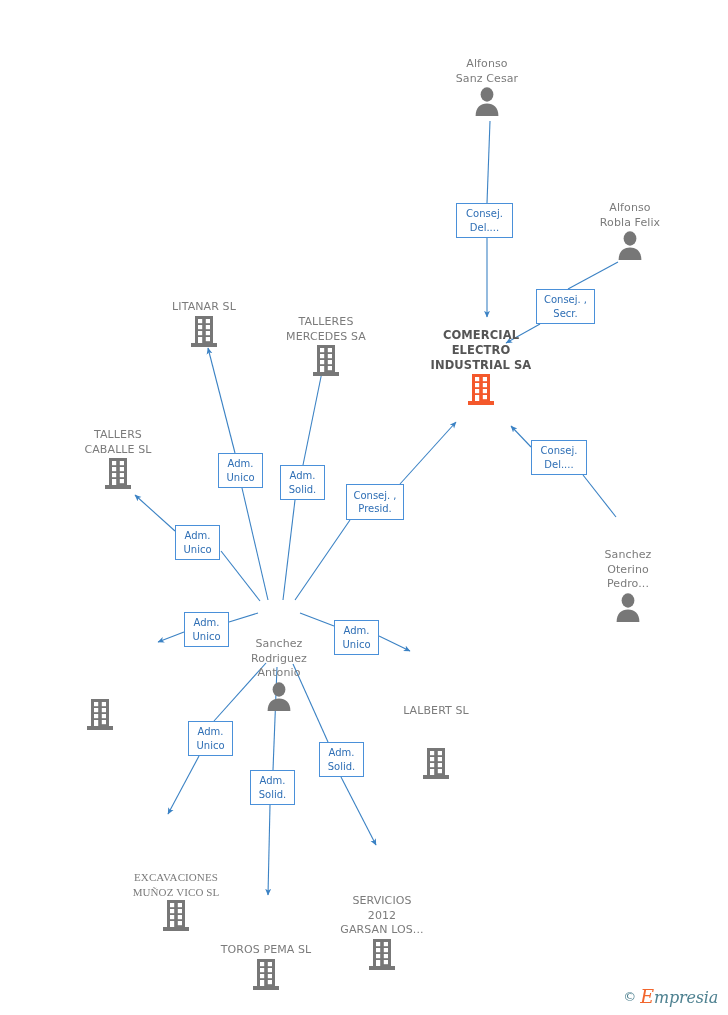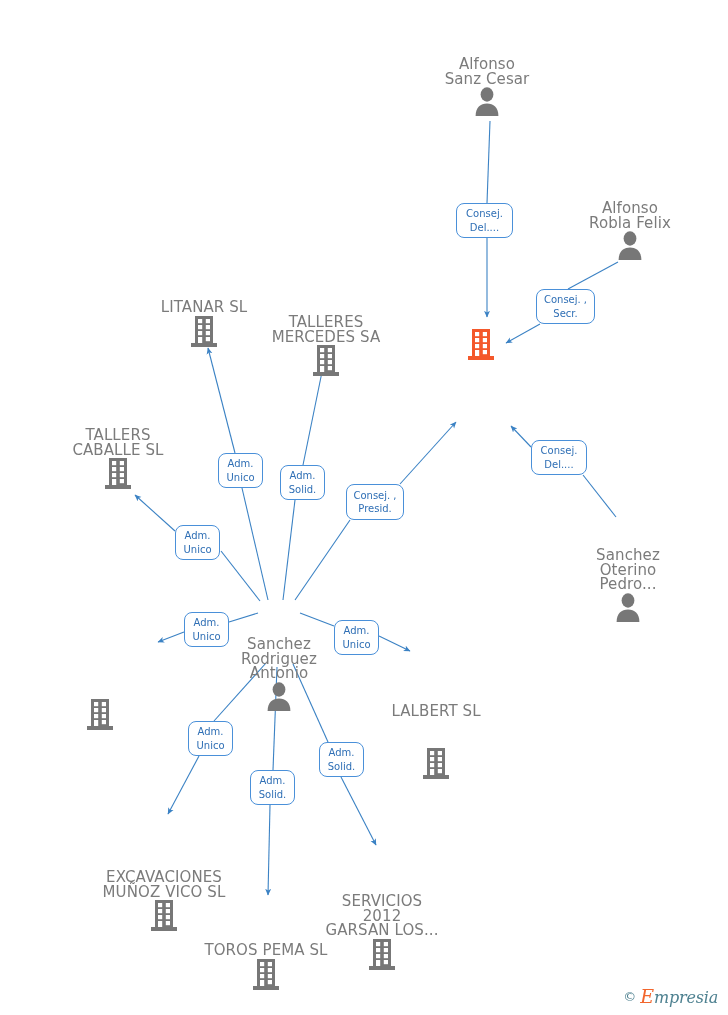--- a/index.html
+++ b/index.html
@@ -9,34 +9,34 @@
     font-family:"DejaVu Sans","Liberation Sans",sans-serif;
     -webkit-font-smoothing:antialiased;
   }
   #canvas{position:absolute;inset:0;width:728px;height:1015px;}
   svg.edges{position:absolute;left:0;top:0;width:728px;height:1015px;}
 
   
   .node{position:absolute;display:flex;flex-direction:column;align-items:center;
         width:150px;margin-left:-75px;}
   .node .label{
-    font-size:15px;line-height:14.5px;color:#7b7b7b;text-align:center;
+    font-size:11px;line-height:14.5px;color:#7b7b7b;text-align:center;
     letter-spacing:.1px;white-space:pre-line;
   }
   .node.company .label{ }
   .node.focus .label{color:#555555;font-weight:bold;font-size:11.5px;line-height:15px;}
   .node .icon{display:block;}
 
   
   .ico-svg{display:block;}
 
   
   .chip{
     position:absolute;box-sizing:border-box;
-    border:1.3px solid #4a90d9;border-radius:8px;background:#ffffff;
+    border:1.3px solid #4a90d9;border-radius:0;background:#ffffff;
     color:#2f6fb5;font-size:10px;line-height:13.5px;text-align:center;
     display:flex;flex-direction:column;align-items:center;justify-content:center;
     padding:3px 4px;white-space:pre-line;
   }
 
   
   #watermark{
     position:absolute;right:10px;bottom:8px;display:flex;align-items:center;gap:4px;
     font-size:15px;
   }
@@ -99,20 +99,23 @@
         <div class="label">Alfonso
 Robla Felix</div>
         <div class="icon">
           <svg class="ico-svg" width="28" height="30" viewBox="0 0 28 30" xmlns="http://www.w3.org/2000/svg">
             <ellipse cx="14" cy="8.5" rx="6.4" ry="7.2" fill="#777777"></ellipse>
             <path d="M2.6,30 C2.6,21.5 7.5,17.6 14,17.6 C20.5,17.6 25.4,21.5 25.4,30 Z" fill="#777777"></path>
           </svg>
         </div>
       </div>
       <div class="node company focus" style="left: 481px; top: 328px;">
+        <div class="label">COMERCIAL
+ELECTRO
+INDUSTRIAL SA</div>
         <div class="icon">
           <svg class="ico-svg" width="30" height="34" viewBox="0 0 30 34" xmlns="http://www.w3.org/2000/svg">
             <rect x="6" y="1" width="18" height="27" fill="#f4582b"></rect>
             <rect x="2" y="28" width="26" height="4" fill="#f4582b"></rect>
             <g fill="#ffffff">
               <rect x="9" y="4" width="4.2" height="4.2"></rect>
               <rect x="16.8" y="4" width="4.2" height="4.2"></rect>
               <rect x="9" y="10" width="4.2" height="4.2"></rect>
               <rect x="16.8" y="10" width="4.2" height="4.2"></rect>
               <rect x="9" y="16" width="4.2" height="4.2"></rect>
@@ -234,21 +237,21 @@
               <rect x="9" y="10" width="4.2" height="4.2"></rect>
               <rect x="16.8" y="10" width="4.2" height="4.2"></rect>
               <rect x="9" y="16" width="4.2" height="4.2"></rect>
               <rect x="16.8" y="16" width="4.2" height="4.2"></rect>
               <rect x="9" y="22" width="4.2" height="6"></rect>  
               <rect x="16.8" y="22" width="4.2" height="4.2"></rect>
             </g>
           </svg>
         </div>
       </div>
-      <div class="node company" style="left: 164px; top: 870px;">
+      <div class="node company" style="left: 176px; top: 870px; font-family: Liberation Serif, serif;">
         <div class="label">EXCAVACIONES
 MUÑOZ VICO SL</div>
         <div class="icon">
           <svg class="ico-svg" width="30" height="34" viewBox="0 0 30 34" xmlns="http://www.w3.org/2000/svg">
             <rect x="6" y="1" width="18" height="27" fill="#777777"></rect>
             <rect x="2" y="28" width="26" height="4" fill="#777777"></rect>
             <g fill="#ffffff">
               <rect x="9" y="4" width="4.2" height="4.2"></rect>
               <rect x="16.8" y="4" width="4.2" height="4.2"></rect>
               <rect x="9" y="10" width="4.2" height="4.2"></rect>

